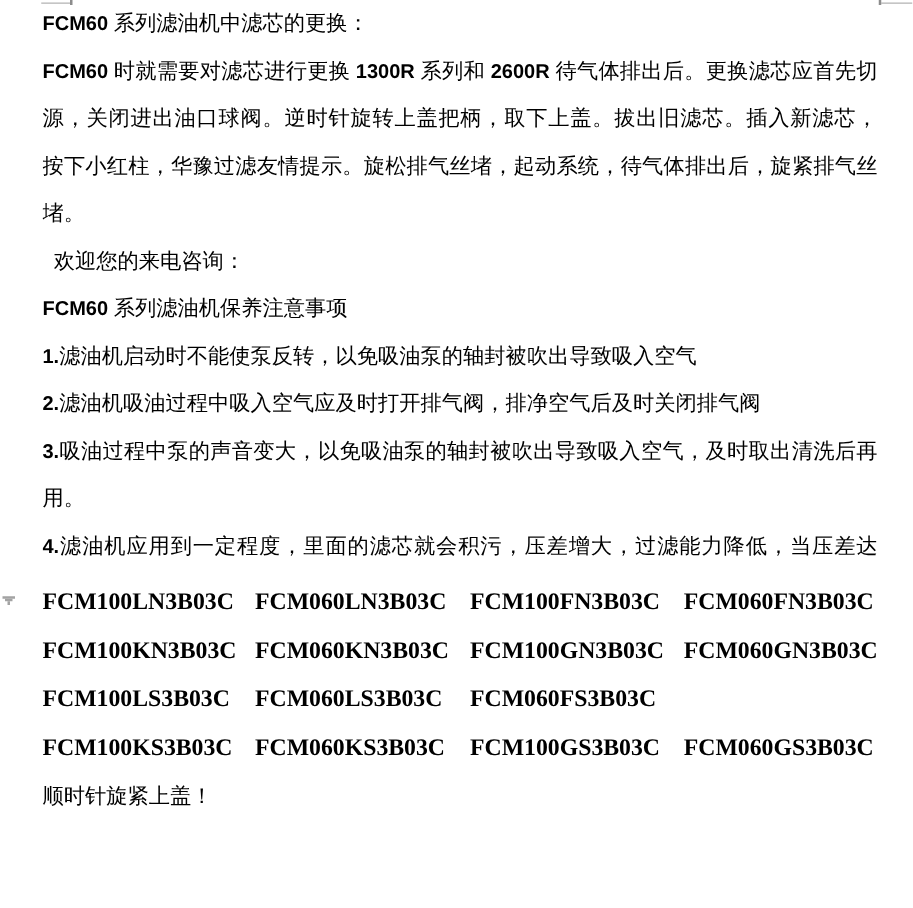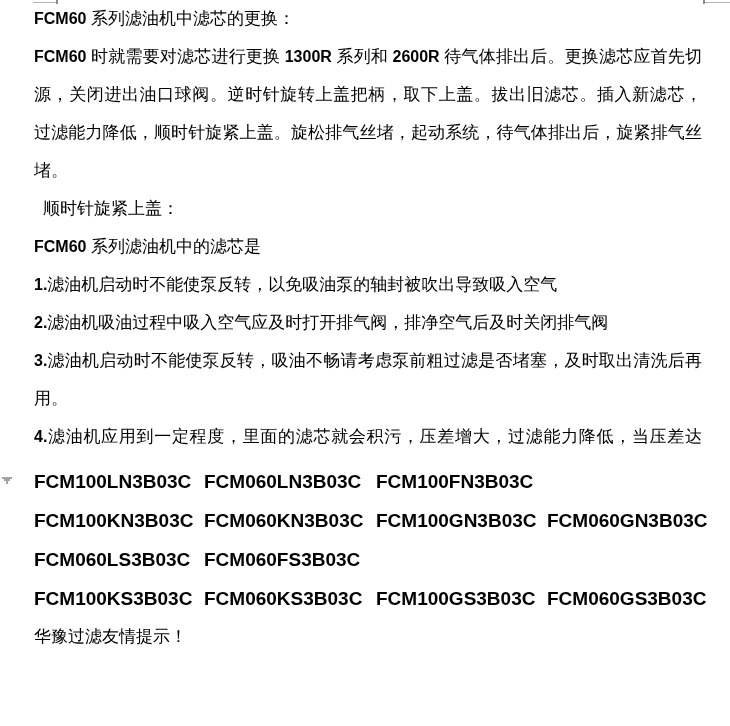--- a/index.html
+++ b/index.html
@@ -41,21 +41,21 @@
     margin-left: 2px;
   }
   .parts { margin-top: 6px; }
   .prow {
     display: grid;
     grid-template-columns: 170px 172px 171px 1fr;
     height: 39px;
     line-height: 39px;
   }
   .pcell {
-    font-family: Liberation Sans, sans-serif;
+    font-family: Liberation Serif, serif;
     font-weight: 700;
     font-size: 19px;
     white-space: nowrap;
   }
   
   .tl-line { position: absolute; left: 33px; top: 2px; width: 23px; height: 1px; background: #b3b3b3; }
   .tl-tick { position: absolute; left: 56px; top: 0px; width: 2px; height: 4px; background: #8c8c8c; }
   .tr-line { position: absolute; left: 705px; top: 2px; width: 25px; height: 1px; background: #b3b3b3; }
   .tr-tick { position: absolute; left: 703px; top: 0px; width: 2px; height: 4px; background: #8c8c8c; }
   .ruler-marker { position: absolute; left: 2px; top: 477px; width: 10px; height: 8px; }
@@ -77,58 +77,60 @@
 </div>
 
 <div class="doc">
 
   <div class="ln"><span class="lat">FCM60 </span><span>系列滤油机中滤芯的更换：</span></div>
 
   <div class="ln fill"><span class="lat">FCM60 </span><span>时就需要对滤芯进行更换 </span><span class="lat">1300R </span><span>系列和 </span><span class="lat">2600R </span><span>待气体排出后。更换滤芯应首先切断电</span></div>
 
   <div class="ln fill"><span>源，关闭进出油口球阀。逆时针旋转上盖把柄，取下上盖。拔出旧滤芯。插入新滤芯，</span></div>
 
-  <div class="ln fill"><span>过滤能力降低，顺时针旋紧上盖。旋松排气丝堵，起动系统，待气体排出后，旋紧排气丝</span></div>
+  <div class="ln fill"><span>按下小红柱，华豫过滤友情提示。旋松排气丝堵，起动系统，待气体排出后，旋紧排气丝</span></div>
 
   <div class="ln"><span>堵。</span></div>
 
-  <div class="ln ind"><span>顺时针旋紧上盖：</span></div>
+  <div class="ln ind"><span>欢迎您的来电咨询：</span></div>
 
-  <div class="ln"><span class="lat">FCM60 </span><span>系列滤油机中的滤芯是</span></div>
+  <div class="ln"><span class="lat">FCM60 </span><span>系列滤油机保养注意事项</span></div>
 
   <div class="ln"><span class="lat">1.</span><span>滤油机启动时不能使泵反转，以免吸油泵的轴封被吹出导致吸入空气</span></div>
 
   <div class="ln"><span class="lat">2.</span><span>滤油机吸油过程中吸入空气应及时打开排气阀，排净空气后及时关闭排气阀</span></div>
 
-  <div class="ln fill"><span class="lat">3.</span><span>滤油机启动时不能使泵反转，吸油不畅请考虑泵前粗过滤是否堵塞，及时取出清洗后再</span></div>
+  <div class="ln fill"><span class="lat">3.</span><span>吸油过程中泵的声音变大，以免吸油泵的轴封被吹出导致吸入空气，及时取出清洗后再</span></div>
 
   <div class="ln"><span>用。</span></div>
 
   <div class="ln fill"><span class="lat">4.</span><span>滤油机应用到一定程度，里面的滤芯就会积污，压差增大，过滤能力降低，当压差达</span></div>
 
 
   <div class="parts">
     <div class="prow">
       <span class="pcell">FCM100LN3B03C</span>
       <span class="pcell">FCM060LN3B03C</span>
       <span class="pcell">FCM100FN3B03C</span>
+      <span class="pcell">FCM060FN3B03C</span>
     </div>
     <div class="prow">
       <span class="pcell">FCM100KN3B03C</span>
       <span class="pcell">FCM060KN3B03C</span>
       <span class="pcell">FCM100GN3B03C</span>
       <span class="pcell">FCM060GN3B03C</span>
     </div>
     <div class="prow">
+      <span class="pcell">FCM100LS3B03C</span>
       <span class="pcell">FCM060LS3B03C</span>
       <span class="pcell">FCM060FS3B03C</span>
     </div>
     <div class="prow">
       <span class="pcell">FCM100KS3B03C</span>
       <span class="pcell">FCM060KS3B03C</span>
       <span class="pcell">FCM100GS3B03C</span>
       <span class="pcell">FCM060GS3B03C</span>
     </div>
   </div>
 
-  <div class="ln"><span>华豫过滤友情提示！</span></div>
+  <div class="ln"><span>顺时针旋紧上盖！</span></div>
 
 </div>
 
 </body></html>

